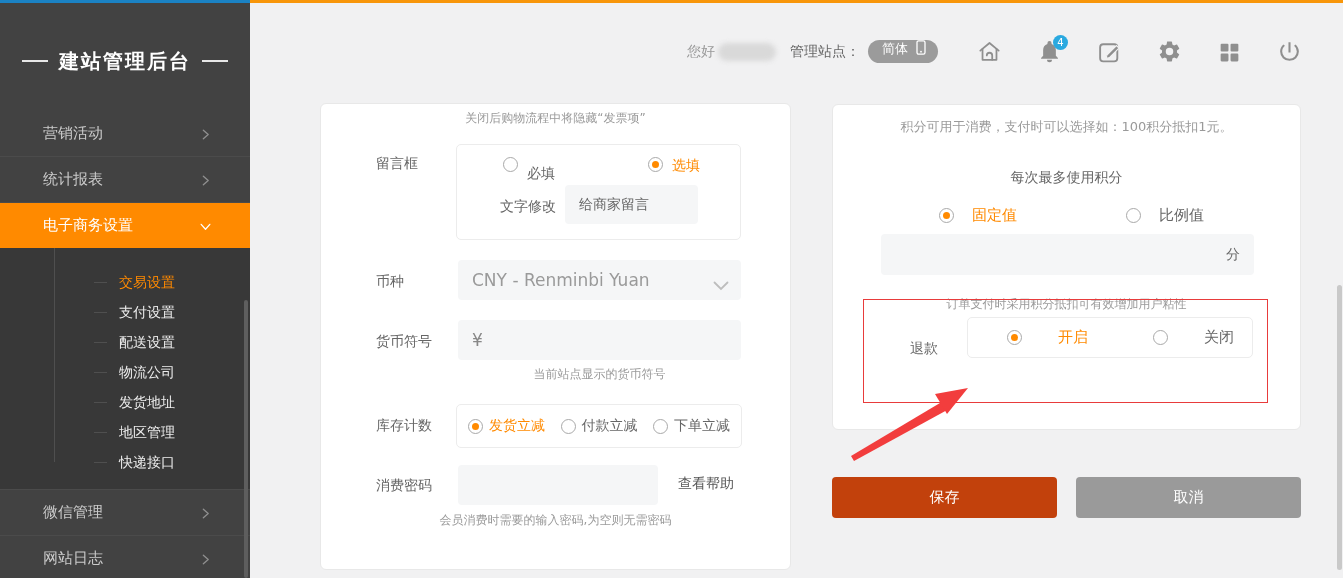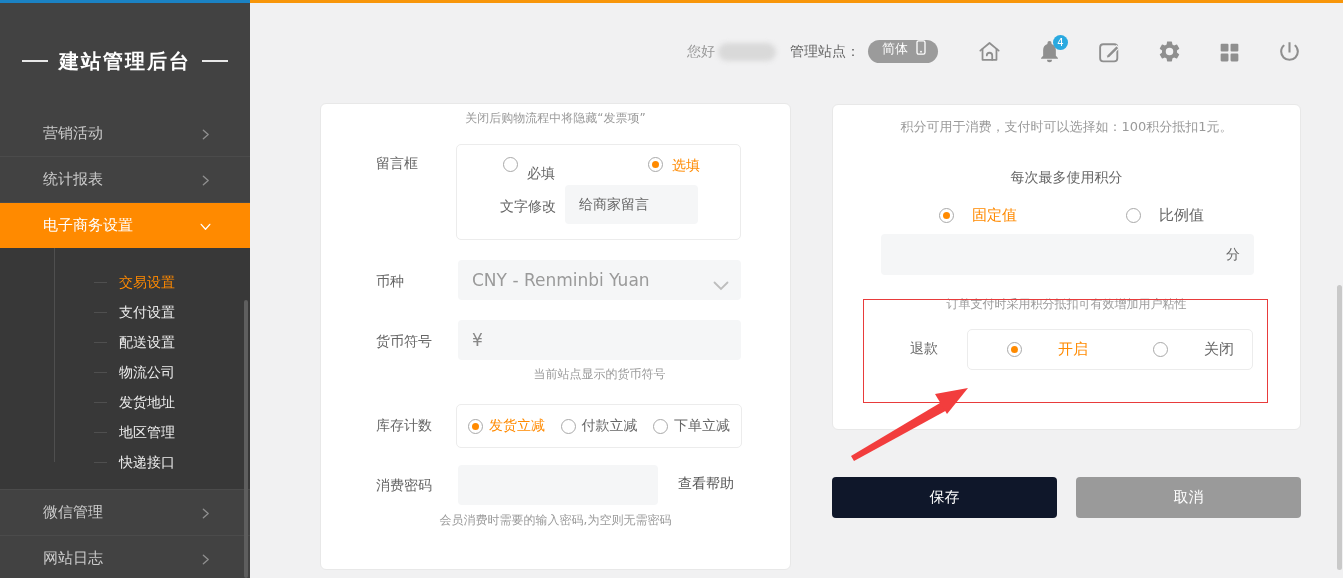--- a/index.html
+++ b/index.html
@@ -78,21 +78,21 @@
   .pt-radio .r-label { font-size:15px; }
 
   
   .red-rect { position:absolute; left:863px; top:299px; width:405px; height:104px;
               border:1px solid #e83b3b; z-index:6; pointer-events:none; }
   .arrow-svg { position:absolute; left:0; top:0; width:1343px; height:578px; z-index:7; pointer-events:none; }
 
   
   .btn { position:absolute; top:477px; width:225px; height:41px; border:none; border-radius:4px;
          color:#fff; font-size:15px; font-family:inherit; cursor:pointer; }
-  .btn-save { left:832px; background:#0f172a; }
+  .btn-save { left:832px; background:#c2410c; }
   .btn-cancel { left:1076px; background:#9a9a9a; }
 
   .page-scroll { position:absolute; left:1337px; top:285px; width:5px; height:285px;
                  background:#c9c9c9; border-radius:3px; cursor:pointer; }
 </style>
 </head>
 <body>
 
 <div class="screen">
 
@@ -282,21 +282,21 @@
       <span class="r-label">比例值</span>
     </div>
 
     <div class="gray-input" style="left:48px; top:129px; width:373px; height:41px; justify-content:flex-end; color:#666; font-size:14px;">
       <span>分</span>
     </div>
 
     <div class="help-txt" style="top:191px;">订单支付时采用积分抵扣可有效增加用户粘性</div>
 
     <div class="f-label" style="left:77px; top:235px;">退款</div>
-    <div class="group-box" style="left:134px; top:224px; width:286px; height:41px;">
+    <div class="group-box" style="left:134px; top:212px; width:286px; height:41px;">
       <span class="radio checked" style="position:absolute; left:39px; top:12px;"></span>
       <span class="r-label on" style="position:absolute; left:90px; top:10px; font-size:15px;">开启</span>
       <span class="radio" style="position:absolute; left:185px; top:12px;"></span>
       <span class="r-label" style="position:absolute; left:236px; top:10px; font-size:15px;">关闭</span>
     </div>
   </section>
 
   <div class="red-rect"></div>
   <svg class="arrow-svg" viewBox="0 0 1343 578">
     <polygon points="851,456 945,400 949,409 854,461" fill="#f23d3d"></polygon>

